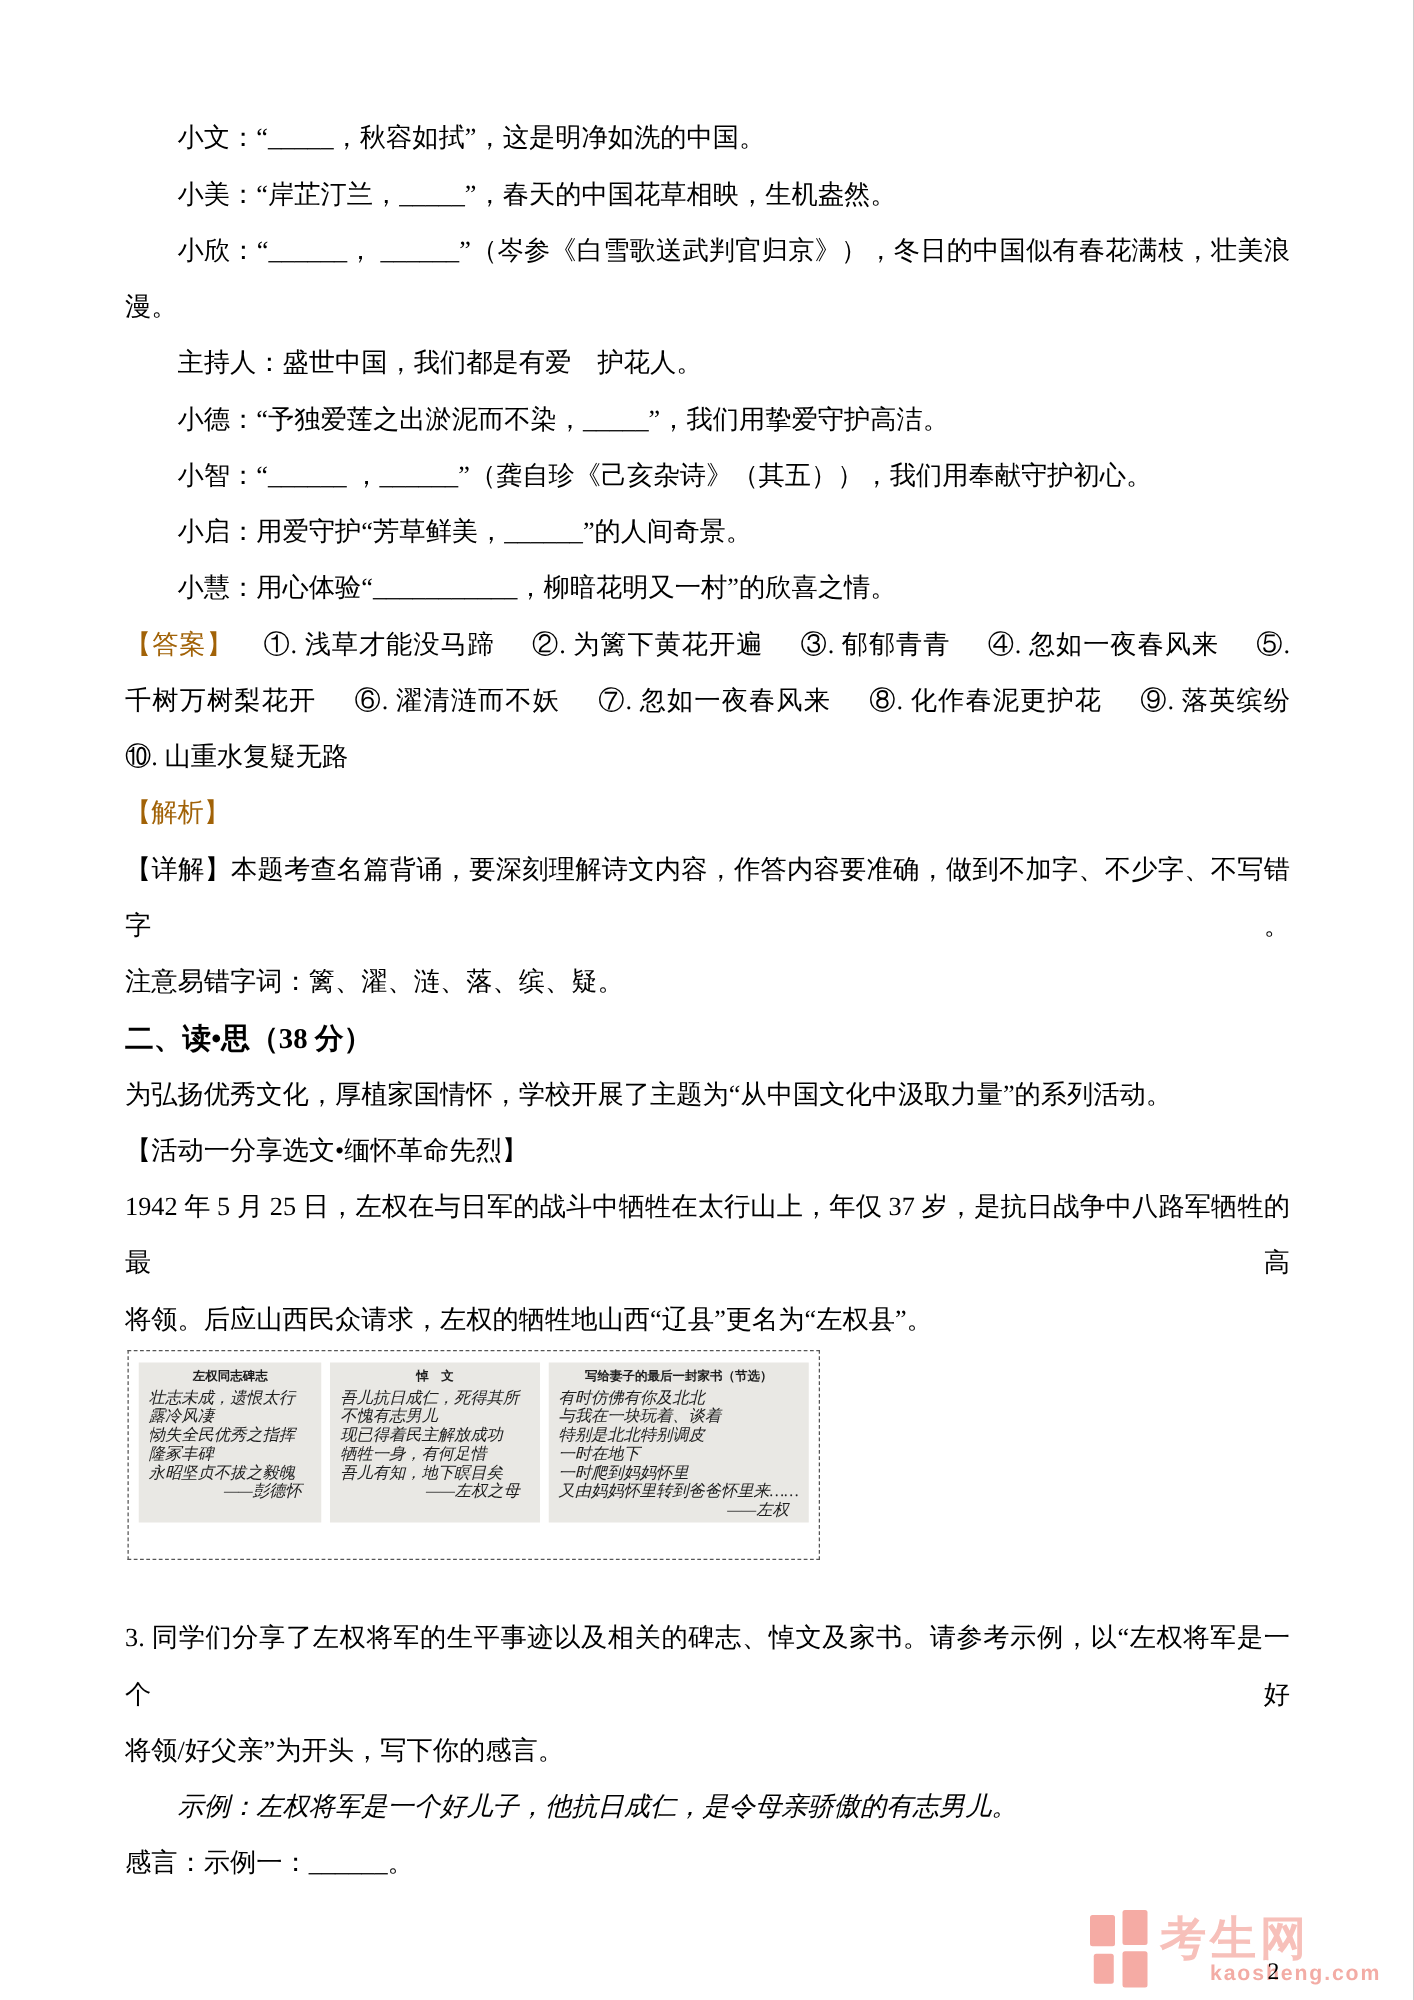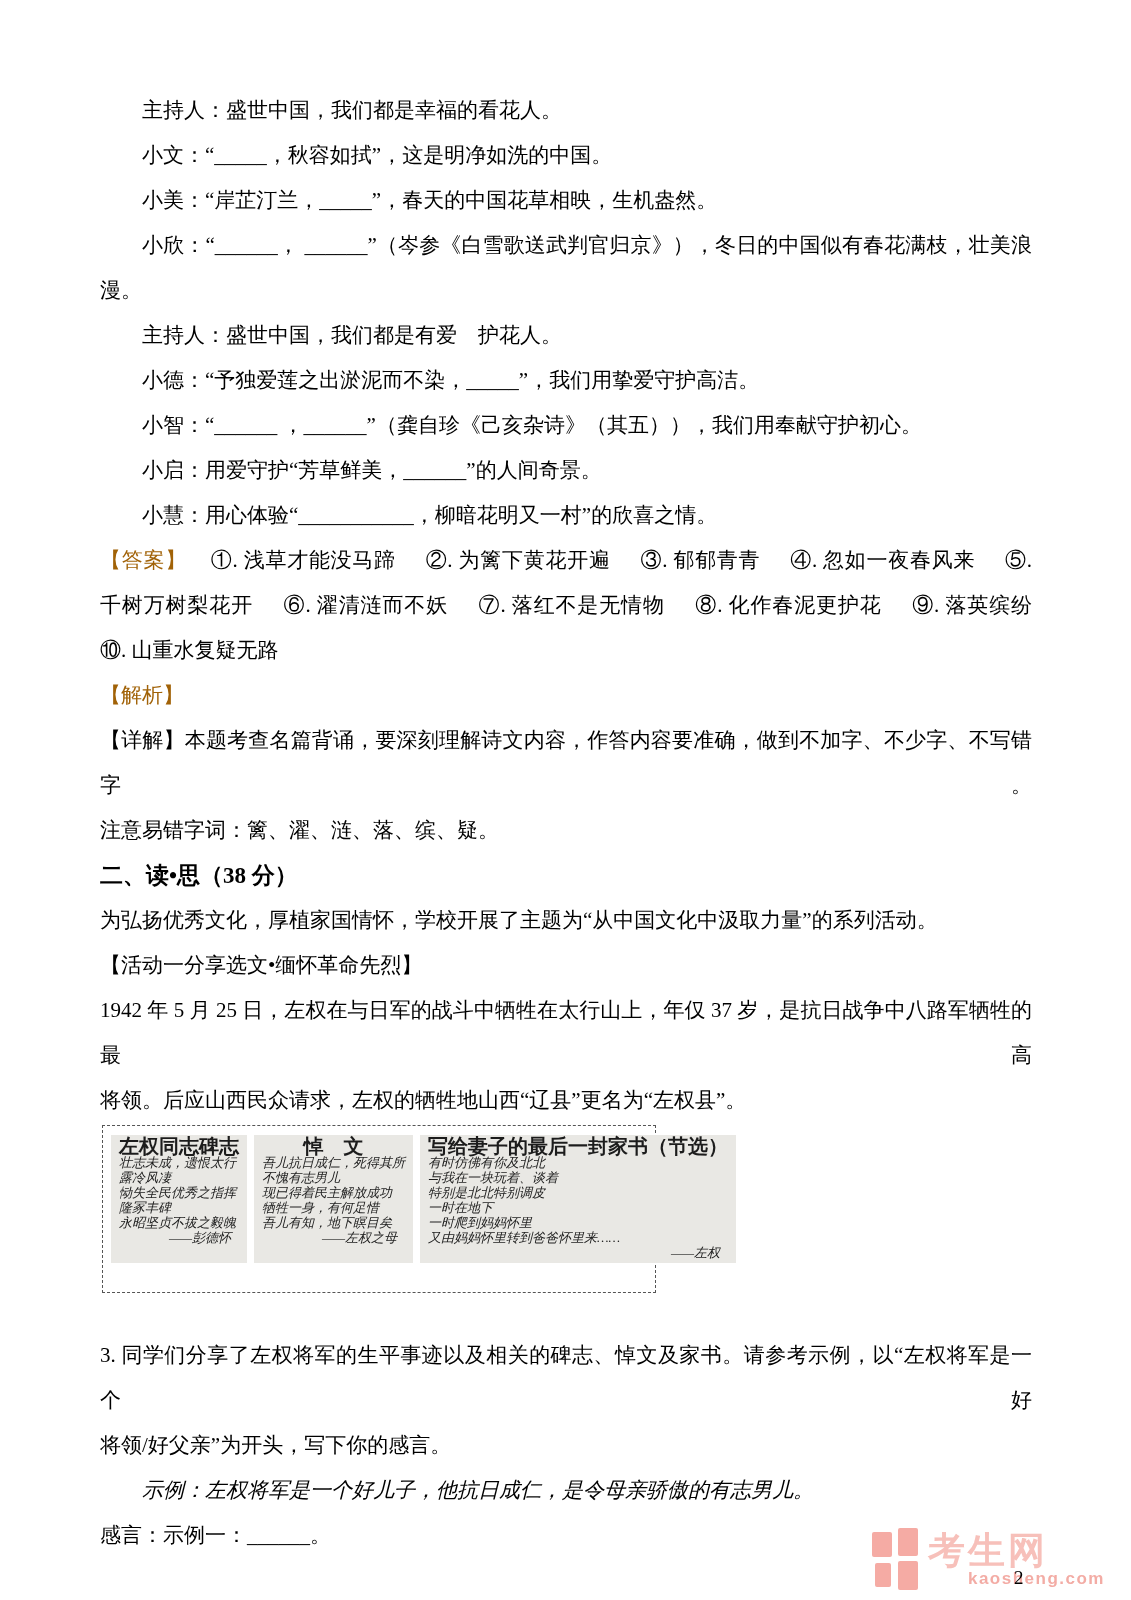--- a/index.html
+++ b/index.html
@@ -19,21 +19,21 @@
   .mem-box {
     box-sizing:border-box; width:554px; margin:2px 0 40px 2px;
     border:1px dashed #555; padding:9px 8px 4px 8px; height:168px;
   }
   .mem-cols { display:flex; gap:7px; align-items:stretch; }
   .mem-col {
     background:#e9e8e4; box-sizing:border-box; padding:3px 8px;
     font-size:13px; line-height:15px; color:#1c1c1c; font-style:italic;
   }
   .c1 { width:150px; } .c2 { width:172px; } .c3 { flex:1; }
-  .mem-title { font-style:normal; font-weight:bold; text-align:center; font-size:20px; line-height:17px; white-space:pre; }
+  .mem-title { font-style:normal; font-weight:bold; text-align:center; font-size:10px; line-height:17px; white-space:pre; }
   .mem-line { white-space:pre; }
   .mem-sig { text-align:right; padding-right:8px; }
   .mem-note { text-align:right; font-size:14px; line-height:23px; padding-right:26px; }
 
   .watermark { position:absolute; right:26px; bottom:10px; display:flex; align-items:center; gap:10px; }
   .wm-logo { position:relative; width:46px; height:62px; }
   .wm-logo span { position:absolute; background:#f5aba4; border-radius:2px; }
   .wm-b1 { left:0; top:4px; width:20px; height:25px; }
   .wm-b2 { left:3px; top:35px; width:16px; height:24px; }
   .wm-b3 { left:26px; top:0; width:20px; height:28px; }
@@ -41,33 +41,32 @@
   .wm-name { font-size:37px; line-height:40px; color:#f7c0ba; font-weight:bold; letter-spacing:3px; font-family:"Liberation Sans","DejaVu Sans",sans-serif; }
   .wm-url  { font-size:17px; line-height:16px; color:#f3aca5; font-weight:bold; letter-spacing:1.5px; font-family:"Liberation Sans","DejaVu Sans",sans-serif;margin-left:40px; }
   .pagenum { position:absolute; left:1014px; top:1566px; font-size:19px; line-height:24px; }
 </style>
 </head>
 <body>
 
 <div class="page">
   <div class="content">
 
-    <div class="ln ind">主持人：盛世中国，我们都是幸福的看花人。</div>
     <div class="ln ind">小文：“_____，秋容如拭”，这是明净如洗的中国。</div>
     <div class="ln ind">小美：“岸芷汀兰，_____”，春天的中国花草相映，生机盎然。</div>
     <div class="ln ind fill">小欣：“______， ______”（岑参《白雪歌送武判官归京》），冬日的中国似有春花满枝，壮美浪</div>
     <div class="ln">漫。</div>
     <div class="ln ind">主持人：盛世中国，我们都是有爱　护花人。</div>
     <div class="ln ind">小德：“予独爱莲之出淤泥而不染，_____”，我们用挚爱守护高洁。</div>
     <div class="ln ind">小智：“______ ，______”（龚自珍《己亥杂诗》（其五）），我们用奉献守护初心。</div>
     <div class="ln ind">小启：用爱守护“芳草鲜美，______”的人间奇景。</div>
     <div class="ln ind">小慧：用心体验“___________，柳暗花明又一村”的欣喜之情。</div>
 
     <div class="ln fill"><span class="blue">【答案】</span><span>    ①. 浅草才能没马蹄     ②. 为篱下黄花开遍     ③. 郁郁青青     ④. 忽如一夜春风来     ⑤.</span></div>
-    <div class="ln fill">千树万树梨花开     ⑥. 濯清涟而不妖     ⑦. 落红不是无情物     ⑧. 化作春泥更护花     ⑨. 落英缤纷</div>
+    <div class="ln fill">千树万树梨花开     ⑥. 濯清涟而不妖     ⑦. 忽如一夜春风来     ⑧. 化作春泥更护花     ⑨. 落英缤纷</div>
     <div class="ln">⑩. 山重水复疑无路</div>
 
     <div class="ln"><span class="blue">【解析】</span></div>
     <div class="ln fill"><span>【详解】</span><span>本题考查名篇背诵，要深刻理解诗文内容，作答内容要准确，做到不加字、不少字、不写错字。</span></div>
     <div class="ln">注意易错字词：篱、濯、涟、落、缤、疑。</div>
 
     <div class="ln h2">二、读•思（38 分）</div>
     <div class="ln">为弘扬优秀文化，厚植家国情怀，学校开展了主题为“从中国文化中汲取力量”的系列活动。</div>
     <div class="ln">【活动一分享选文•缅怀革命先烈】</div>
     <div class="ln fill">1942 年 5 月 25 日，左权在与日军的战斗中牺牲在太行山上，年仅 37 岁，是抗日战争中八路军牺牲的最高</div>

